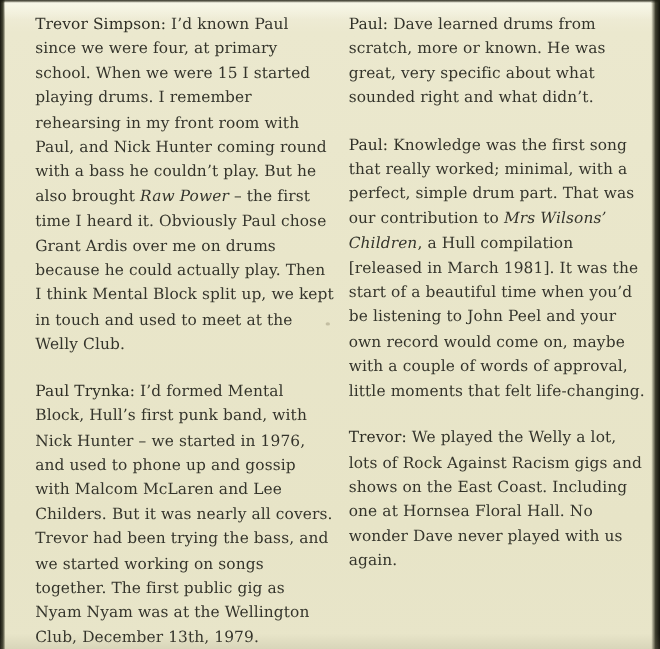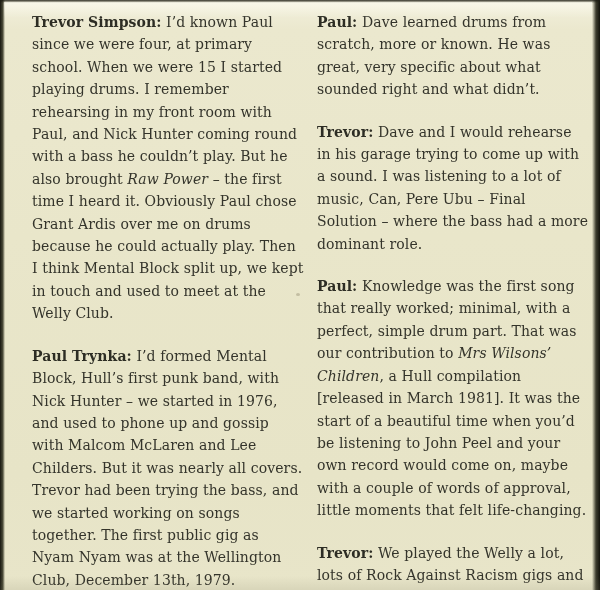--- a/index.html
+++ b/index.html
@@ -44,41 +44,40 @@
     width: 272px;
     font-size: 14px;
     line-height: 22.4px;
     color: #34342b;
     text-align: left;
     letter-spacing: 0.1px;
   }
   .col-left  { left: 32px; }
   .col-right { left: 317px; }
   .col p { margin: 0 0 20px 0; }
-  .col .b { font-weight: bold; color: #2d2d24; }
+  .col .b { font-weight: normal; color: #2d2d24; }
   .col .i { font-style: italic; margin-top: 17px; }
   .speck {
     position: absolute;
     left: 296px; top: 293px;
     width: 4px; height: 3px;
     border-radius: 50%;
     background: #c3bea2;
   }
 </style>
 </head>
 <body>
 
 <div class="scan" style="color: rgb(52, 52, 43);">
   <div class="col col-left">
       <p><span class="b">Trevor Simpson:</span><span> I’d known Paul since we were four, at primary school. When we were 15 I started playing drums. I remember rehearsing in my front room with Paul, and Nick Hunter coming round with a bass he couldn’t play. But he also brought </span><span class="i">Raw Power</span><span> – the first time I heard it. Obviously Paul chose Grant Ardis over me on drums because he could actually play. Then I think Mental Block split up, we kept in touch and used to meet at the Welly Club.</span></p>
       <p><span class="b">Paul Trynka:</span><span> I’d formed Mental Block, Hull’s first punk band, with Nick Hunter – we started in 1976, and used to phone up and gossip with Malcom McLaren and Lee Childers. But it was nearly all covers. Trevor had been trying the bass, and we started working on songs together. The first public gig as Nyam Nyam was at the Wellington Club, December 13th, 1979.</span></p>
     </div>
   <div class="col col-right">
       <p><span class="b">Paul:</span><span> Dave learned drums from scratch, more or known. He was great, very specific about what sounded right and what didn’t.</span></p>
-      <p><span class="b">Trevor:</span><span> Dave and I would rehearse in his garage trying to come up with a sound. I was listening to a lot of music, Can, Pere Ubu – Final Solution – where the bass had a more dominant role.</span></p>
       <p><span class="b">Paul:</span><span> Knowledge was the first song that really worked; minimal, with a perfect, simple drum part. That was our contribution to </span><span class="i">Mrs Wilsons’ Children</span><span>, a Hull compilation [released in March 1981]. It was the start of a beautiful time when you’d be listening to John Peel and your own record would come on, maybe with a couple of words of approval, little moments that felt life-changing.</span></p>
       <p><span class="b">Trevor:</span><span> We played the Welly a lot, lots of Rock Against Racism gigs and shows on the East Coast. Including one at Hornsea Floral Hall. No wonder Dave never played with us again.</span></p>
     </div>
   <div class="speck"></div>
   <div class="edge-left"></div>
   <div class="edge-right"></div>
   <div class="edge-top"></div>
   <div class="sheen-top"></div>
   <div class="shade-bottom"></div>
 </div>

